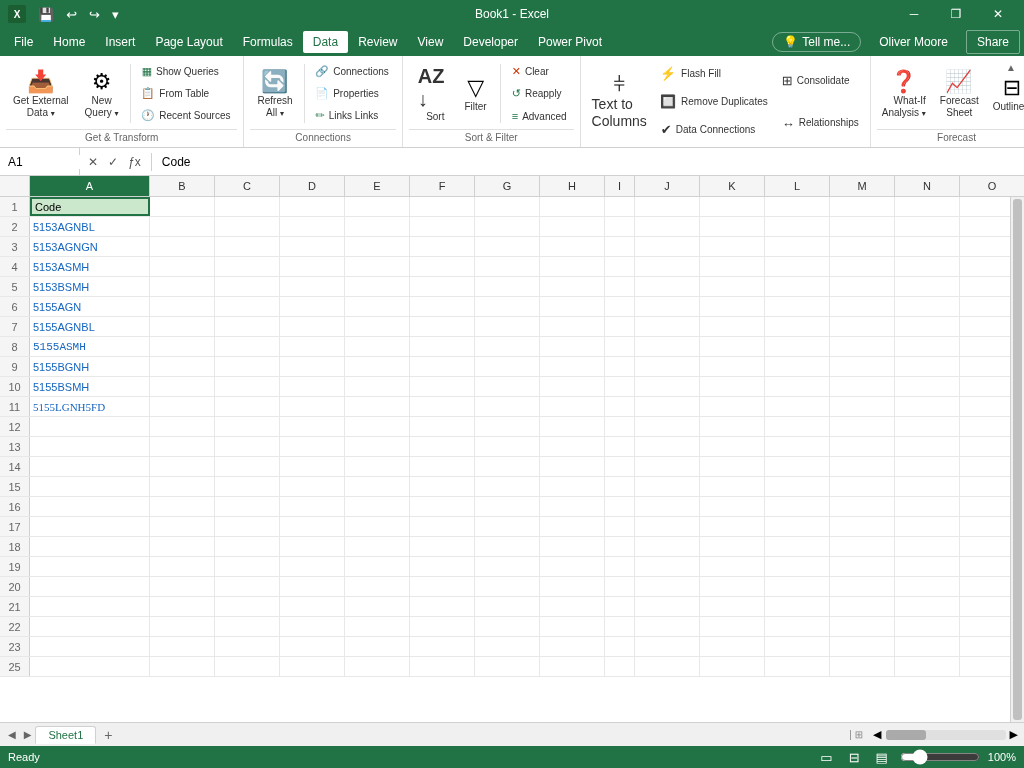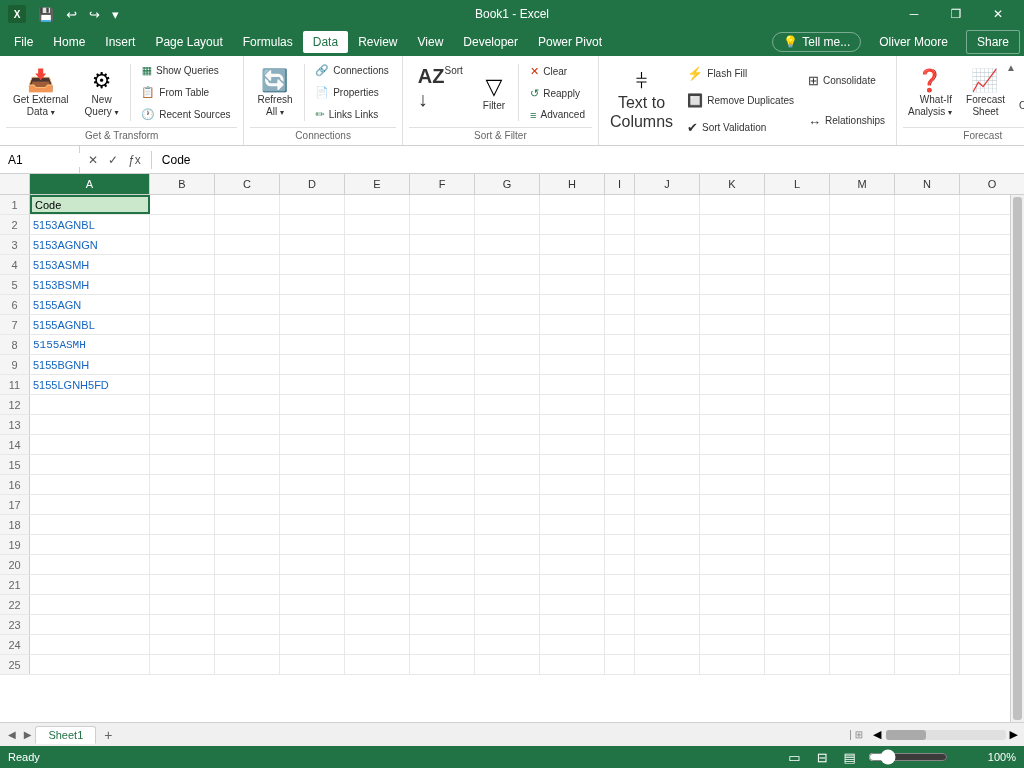--- a/index.html
+++ b/index.html
@@ -275,21 +275,21 @@
       align-items: center;
       background: #217346;
       color: white;
       height: 22px;
       padding: 0 8px;
       font-size: 11px;
     }
     .status-right { margin-left: auto; display: flex; align-items: center; gap: 8px; }
     .view-btn { background: transparent; border: none; color: white; cursor: pointer; padding: 2px 4px; border-radius: 2px; font-size: 13px; }
     .zoom-slider { width: 80px; accent-color: white; }
-    .zoom-label { font-size: 11px; margin-left: 32px; }
+    .zoom-label { font-size: 11px; }
 
     
     .spreadsheet-wrapper { display: flex; flex: 1; overflow: hidden; }
     .vertical-scroll { width: 14px; background: #f0f0f0; border-left: 1px solid #d0d0d0; display: flex; flex-direction: column; }
     .scroll-thumb { background: #c0c0c0; margin: 2px; border-radius: 3px; flex: 1; cursor: pointer; }
 
     
     .ribbon-divider { width: 1px; background: #e0e0e0; margin: 4px 2px; }
 
     .ribbon-outer { position: relative; }
@@ -395,21 +395,21 @@
             <span>Links Links</span>
           </div>
         </div>
       </div>
       <div class="ribbon-group-label">Connections</div>
     </div>
 
     <div class="ribbon-group">
       <div class="ribbon-group-content">
 
-        <div class="get-external-btn" style="display:flex;flex-direction:row;align-items:flex-start;justify-content:center;padding:4px 8px;cursor:pointer;border-radius:2px;border:1px solid transparent;background:transparent;">
+        <div class="get-external-btn" style="display:flex;flex-direction:column;align-items:flex-end;justify-content:center;padding:4px 8px;cursor:pointer;border-radius:2px;border:1px solid transparent;background:transparent;">
           <span style="font-size:20px;font-weight:bold;color:#333;">AZ<br style="line-height:0.5">↓</span>
           <span style="font-size:10px;color:#333;">Sort</span>
         </div>
 
         <div class="get-external-btn" style="display:flex;flex-direction:column;align-items:center;justify-content:center;padding:4px 8px;cursor:pointer;border-radius:2px;border:1px solid transparent;background:transparent;">
           <span style="font-size:22px;">▽</span>
           <span style="font-size:10px;color:#333;">Filter</span>
         </div>
         <div class="ribbon-divider"></div>
 
@@ -428,34 +428,34 @@
           </div>
         </div>
       </div>
       <div class="ribbon-group-label">Sort &amp; Filter</div>
     </div>
 
     <div class="ribbon-group">
       <div class="ribbon-group-content" style="gap:4px;">
         <div class="get-external-btn" style="display:flex;flex-direction:column;align-items:center;justify-content:center;padding:4px 4px;min-width:40px;">
           <span style="font-size:20px;">⫩</span>
-          <span style="font-size:16px;text-align:center;line-height:1.2;color:#333;">Text to<br>Columns</span>
+          <span style="font-size:14px;text-align:left;line-height:1.2;color:#333;">Text to<br>Columns</span>
         </div>
         <div style="display:flex;flex-direction:column;justify-content:space-around;">
           <div class="ribbon-small-btn">
             <span style="font-size:13px;">⚡</span>
             <span>Flash Fill</span>
           </div>
           <div class="ribbon-small-btn">
             <span style="font-size:13px;">🔲</span>
             <span>Remove Duplicates</span>
           </div>
           <div class="ribbon-small-btn">
             <span style="font-size:13px;">✔</span>
-            <span>Sort Validation</span>
+            <span>Data Connections</span>
           </div>
         </div>
         <div style="display:flex;flex-direction:column;justify-content:space-around;">
           <div class="ribbon-small-btn">
             <span style="font-size:13px;">⊞</span>
             <span>Consolidate</span>
           </div>
           <div class="ribbon-small-btn">
             <span style="font-size:13px;">↔</span>
             <span>Relationships</span>
@@ -677,22 +677,40 @@
             <div class="ss-cell col-h"></div>
             <div class="ss-cell col-i"></div>
             <div class="ss-cell col-j"></div>
             <div class="ss-cell col-k"></div>
             <div class="ss-cell col-l"></div>
             <div class="ss-cell col-m"></div>
             <div class="ss-cell col-n"></div>
             <div class="ss-cell col-o"></div>
           </div>
           <div class="ss-row">
+            <div class="row-num">10</div>
+            <div class="ss-cell col-a" style="color: rgb(21, 101, 192);">5155BSMH</div>
+            <div class="ss-cell col-b"></div>
+            <div class="ss-cell col-c"></div>
+            <div class="ss-cell col-d"></div>
+            <div class="ss-cell col-e"></div>
+            <div class="ss-cell col-f"></div>
+            <div class="ss-cell col-g"></div>
+            <div class="ss-cell col-h"></div>
+            <div class="ss-cell col-i"></div>
+            <div class="ss-cell col-j"></div>
+            <div class="ss-cell col-k"></div>
+            <div class="ss-cell col-l"></div>
+            <div class="ss-cell col-m"></div>
+            <div class="ss-cell col-n"></div>
+            <div class="ss-cell col-o"></div>
+          </div>
+          <div class="ss-row">
             <div class="row-num">11</div>
-            <div class="ss-cell col-a" style="color: rgb(21, 101, 192);">5155LGNH5FD</div>
+            <div class="ss-cell col-a" style="color: rgb(21, 101, 192); font-family: Liberation Serif, serif;">5155LGNH5FD</div>
             <div class="ss-cell col-b"></div>
             <div class="ss-cell col-c"></div>
             <div class="ss-cell col-d"></div>
             <div class="ss-cell col-e"></div>
             <div class="ss-cell col-f"></div>
             <div class="ss-cell col-g"></div>
             <div class="ss-cell col-h"></div>
             <div class="ss-cell col-i"></div>
             <div class="ss-cell col-j"></div>
             <div class="ss-cell col-k"></div>
@@ -894,38 +912,20 @@
             <div class="ss-cell col-i"></div>
             <div class="ss-cell col-j"></div>
             <div class="ss-cell col-k"></div>
             <div class="ss-cell col-l"></div>
             <div class="ss-cell col-m"></div>
             <div class="ss-cell col-n"></div>
             <div class="ss-cell col-o"></div>
           </div>
           <div class="ss-row">
             <div class="row-num">23</div>
-            <div class="ss-cell col-a"></div>
-            <div class="ss-cell col-b"></div>
-            <div class="ss-cell col-c"></div>
-            <div class="ss-cell col-d"></div>
-            <div class="ss-cell col-e"></div>
-            <div class="ss-cell col-f"></div>
-            <div class="ss-cell col-g"></div>
-            <div class="ss-cell col-h"></div>
-            <div class="ss-cell col-i"></div>
-            <div class="ss-cell col-j"></div>
-            <div class="ss-cell col-k"></div>
-            <div class="ss-cell col-l"></div>
-            <div class="ss-cell col-m"></div>
-            <div class="ss-cell col-n"></div>
-            <div class="ss-cell col-o"></div>
-          </div>
-          <div class="ss-row">
-            <div class="row-num">24</div>
             <div class="ss-cell col-a"></div>
             <div class="ss-cell col-b"></div>
             <div class="ss-cell col-c"></div>
             <div class="ss-cell col-d"></div>
             <div class="ss-cell col-e"></div>
             <div class="ss-cell col-f"></div>
             <div class="ss-cell col-g"></div>
             <div class="ss-cell col-h"></div>
             <div class="ss-cell col-i"></div>
             <div class="ss-cell col-j"></div>

